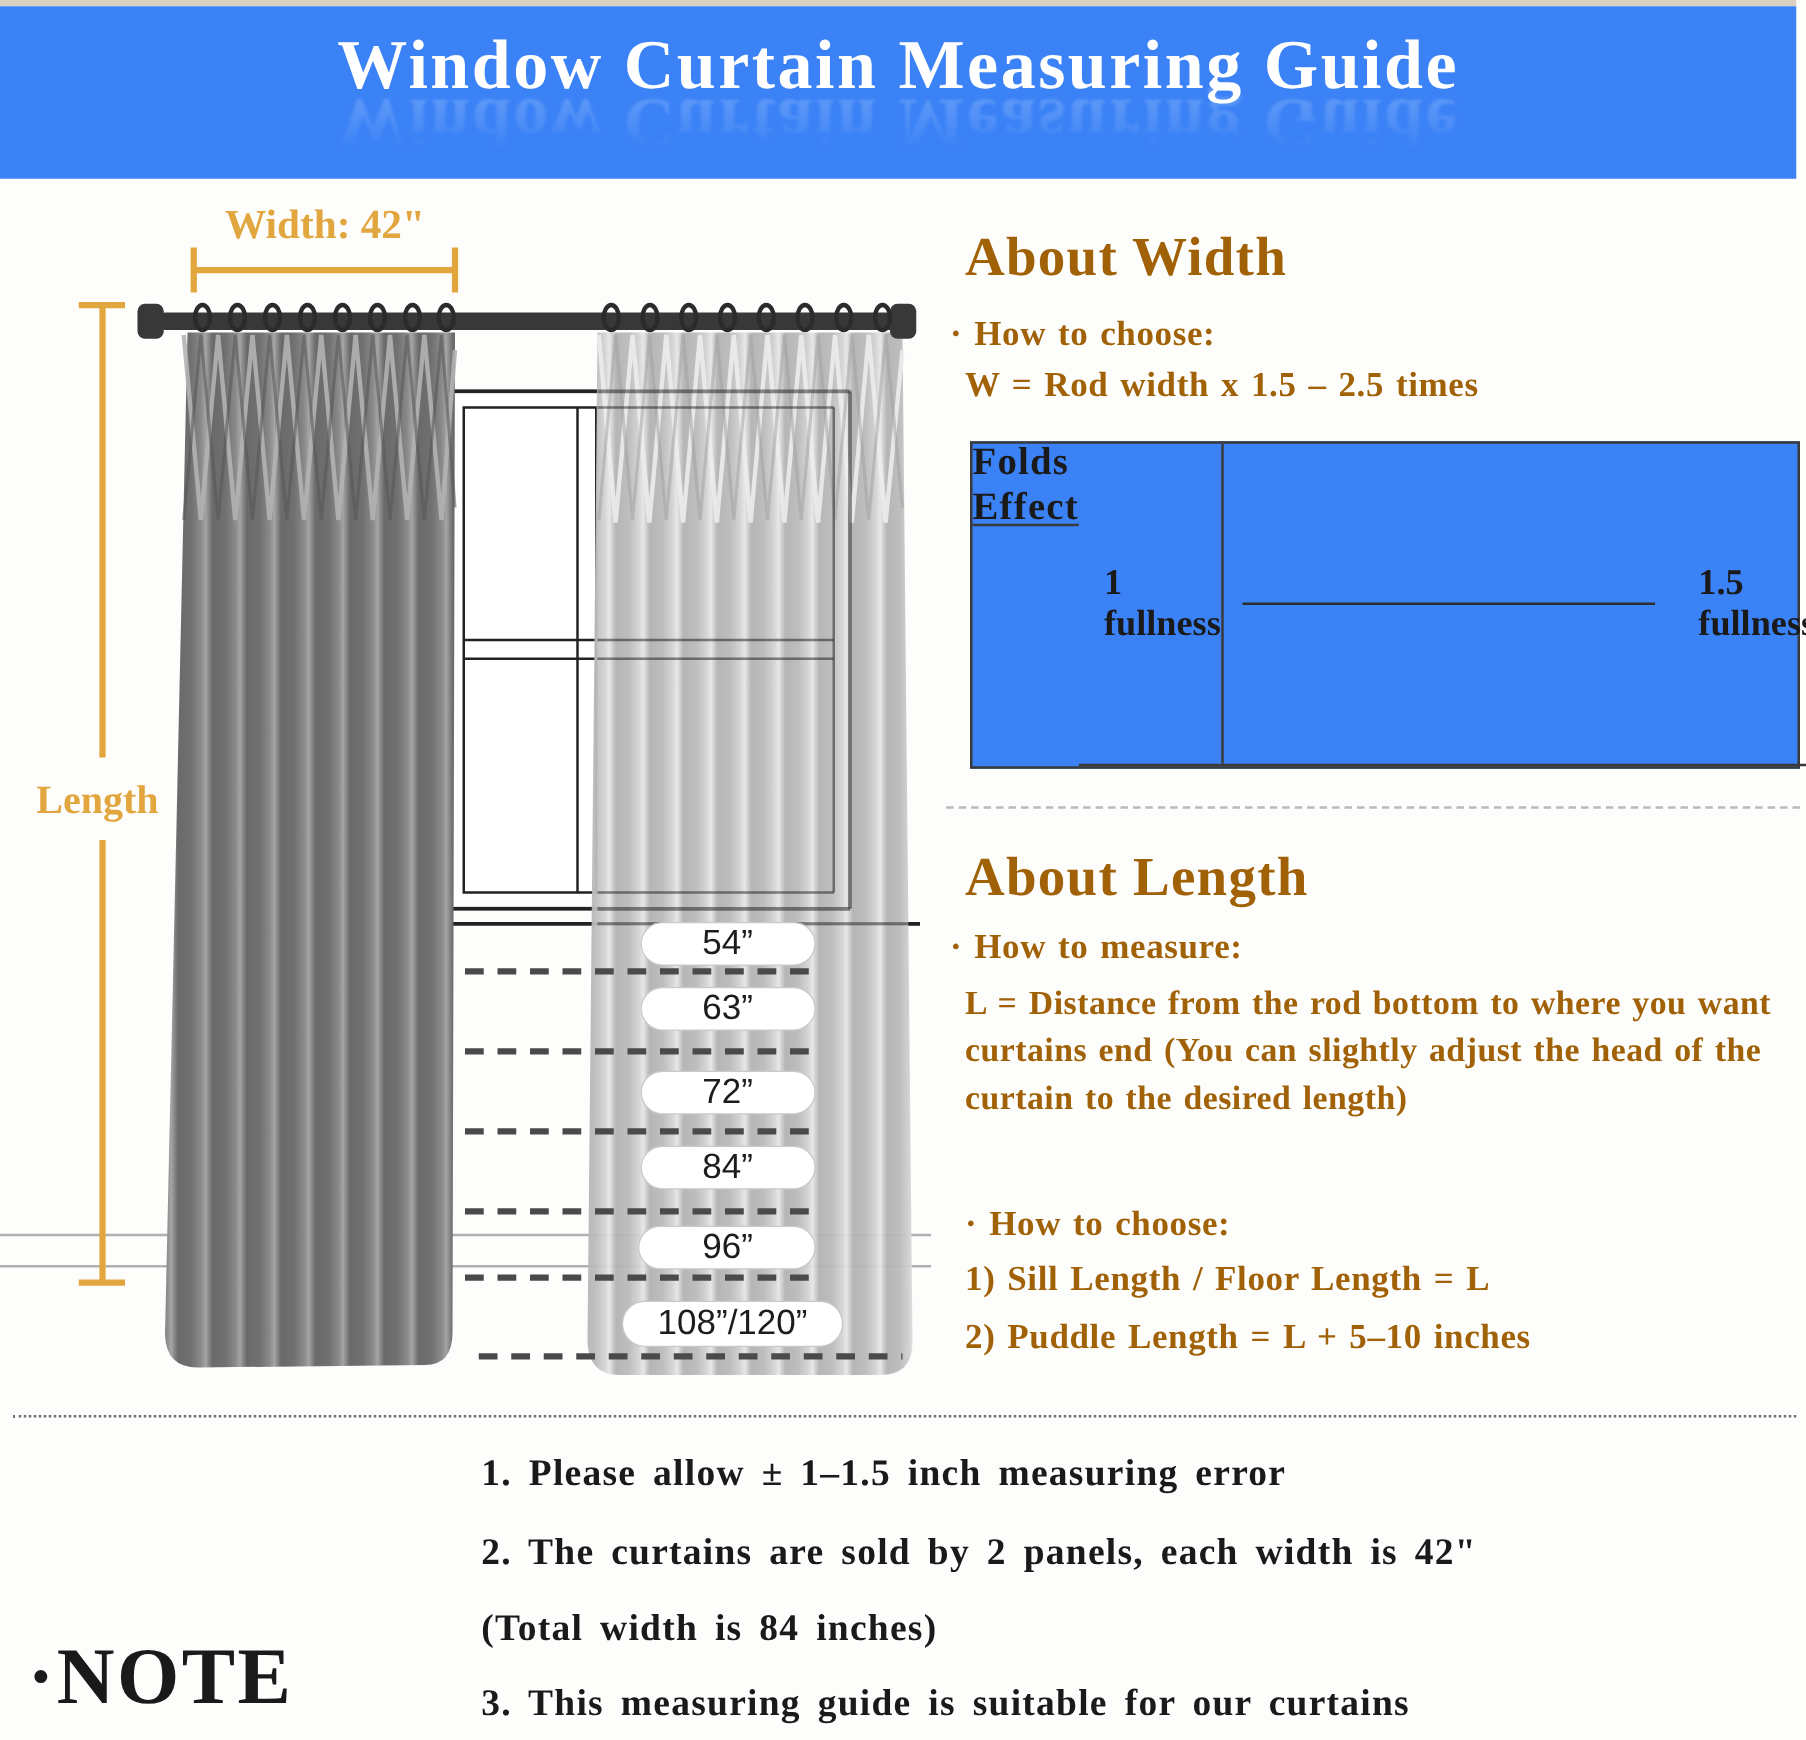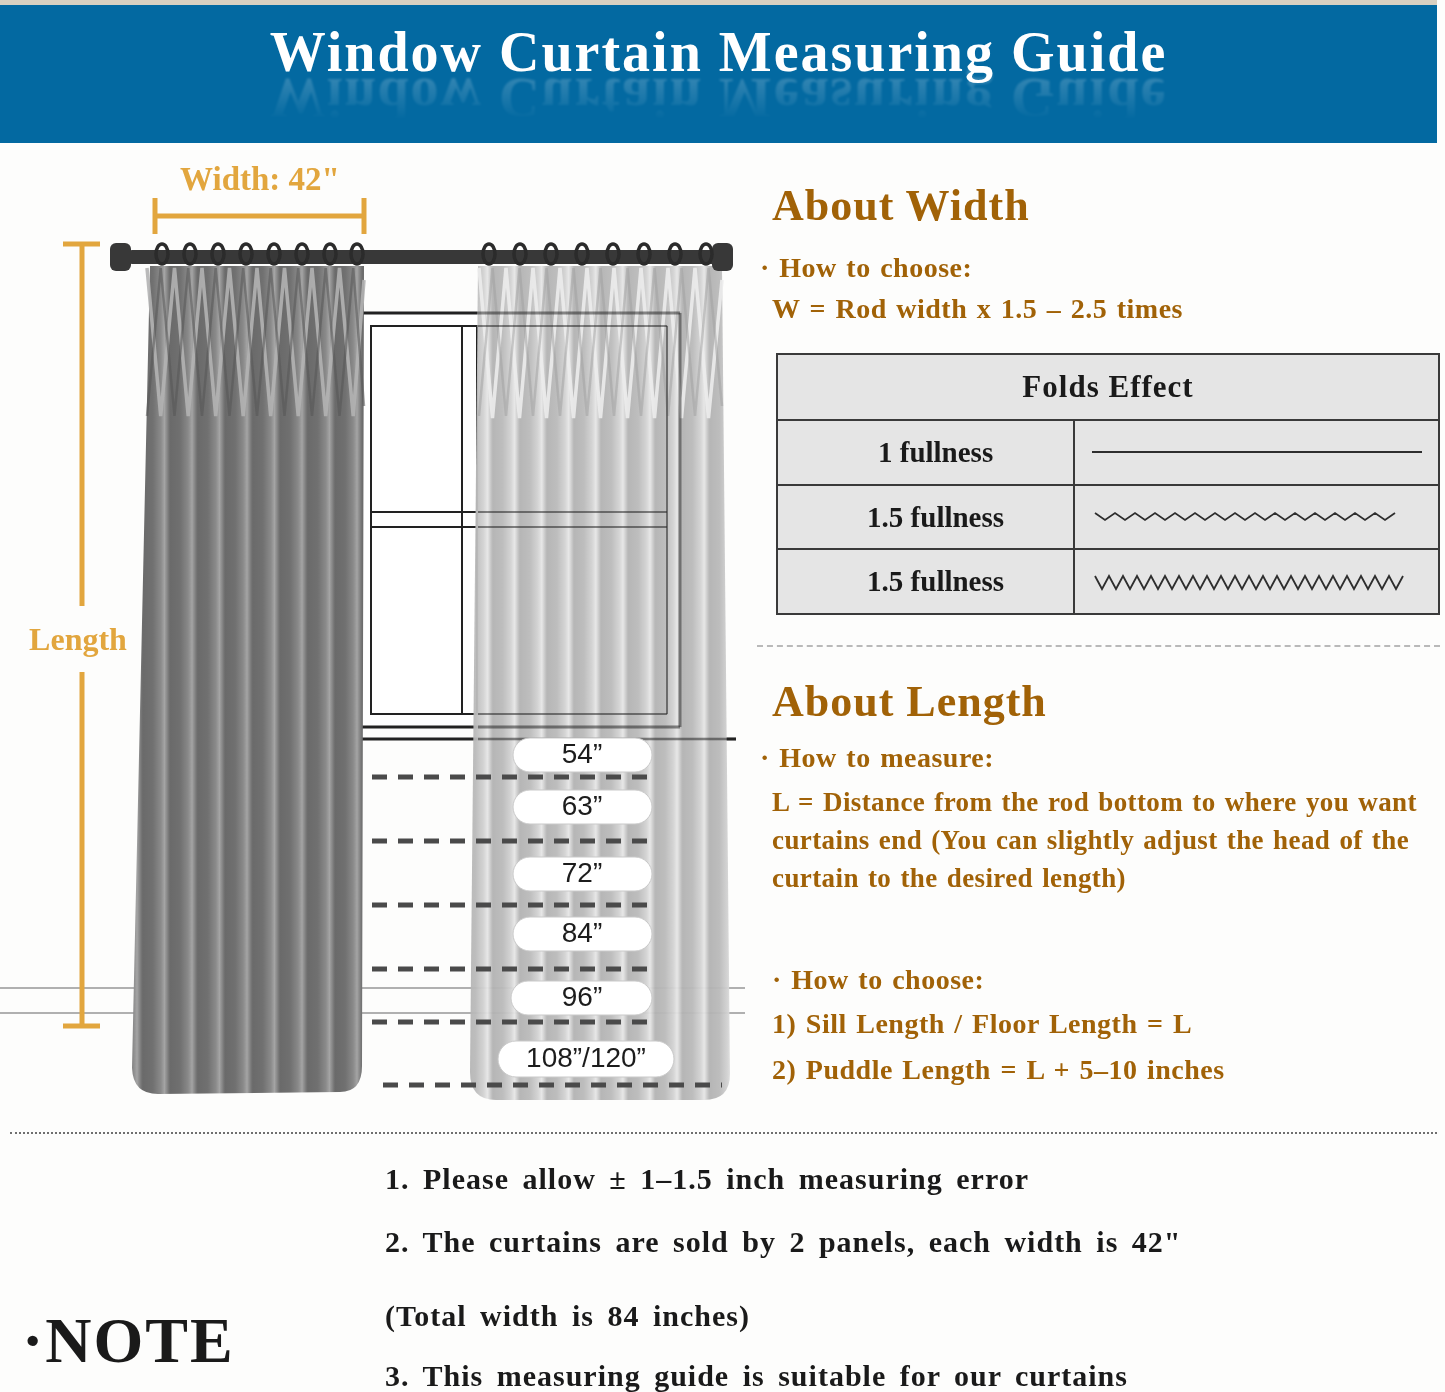--- a/index.html
+++ b/index.html
@@ -1,50 +1,50 @@
 <!DOCTYPE html>
 <html><head>
 <meta charset="utf-8">
 <style>
   html,body{margin:0;padding:0;background:#ffffff;}
   .page{position:relative;width:1445px;height:1392px;background:#fdfdfc;overflow:hidden;
         font-family:"Liberation Serif", serif;color:#1a1a1a;}
   .top-strip{position:absolute;top:0;left:0;width:1437px;height:5px;background:#d9d0c1;}
-  .banner{position:absolute;top:5px;left:0;width:1437px;height:138px;background:#0369a1;
+  .banner{position:absolute;top:5px;left:0;width:1437px;height:138px;background:#3b82f6;
           text-align:center;overflow:hidden;}
   .banner-title{margin-top:16px;font-size:56px;font-weight:bold;color:#ffffff;
                 letter-spacing:2px;line-height:62px;}
   .banner-reflect{font-size:56px;font-weight:bold;color:#ffffff;letter-spacing:2px;line-height:62px;
                   transform:scaleY(-1);opacity:.20;filter:blur(1.2px);margin-top:-16px;
                   -webkit-mask-image:linear-gradient(to bottom,transparent 15%,rgba(0,0,0,.9) 80%);
                   mask-image:linear-gradient(to bottom,transparent 15%,rgba(0,0,0,.9) 80%);}
   .svg-diagram{position:absolute;left:0;top:148px;width:745px;height:1000px;}
 
   .rc{position:absolute;font-weight:bold;color:#a16207;}
   .h2{font-size:44px;letter-spacing:1px;}
   .body-line{font-size:28px;letter-spacing:.5px;word-spacing:2px;}
   .para{font-size:27px;line-height:38px;letter-spacing:.4px;word-spacing:2px;}
 
   .folds-table{position:absolute;left:776px;top:353px;width:664px;height:262px;
-               border:2px solid #3a3a3a;background:#e5e5e5;display:flex;flex-direction:column;box-sizing:border-box;}
+               border:2px solid #3a3a3a;background:#3b82f6;display:flex;flex-direction:row;box-sizing:border-box;}
   .folds-header{height:64px;border-bottom:2px solid #3a3a3a;display:flex;align-items:center;
                 justify-content:center;font-size:31px;font-weight:bold;letter-spacing:1px;}
   .folds-row{flex:1;display:flex;border-bottom:2px solid #3a3a3a;min-height:0;}
   .folds-row:last-child{border-bottom:none;}
   .folds-label{width:42%;border-right:2px solid #3a3a3a;display:flex;align-items:center;
                justify-content:center;font-size:29px;font-weight:bold;box-sizing:border-box;margin-left:20px;}
   .folds-pattern{flex:1;display:flex;align-items:center;justify-content:center;}
 
   .divider-dashed{position:absolute;left:757px;top:645px;width:683px;border-top:2px dashed #b9b9b9;}
   .divider-dotted{position:absolute;left:10px;top:1132px;width:1427px;border-top:2px dotted #6f6f6f;}
 
   .note-label{position:absolute;left:22px;top:1304px;font-size:64px;font-weight:bold;letter-spacing:2px;}
   .note-list{position:absolute;left:385px;top:1162px;width:1050px;}
   .note-item{font-size:30px;font-weight:bold;letter-spacing:1px;word-spacing:5px;line-height:34px;
-             margin-bottom:40px;}
+             margin-bottom:27px;}
   .note-item.cont{}
 </style>
 </head>
 <body>
 
 <div class="page">
 
   <div class="top-strip"></div>
 
   <div class="banner">

